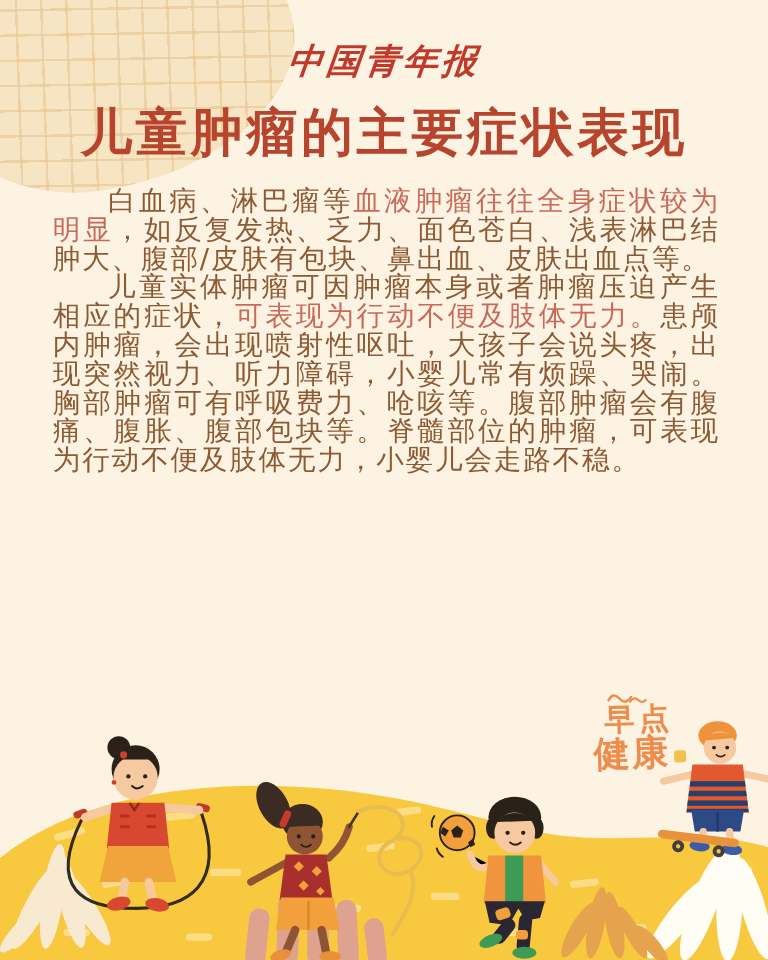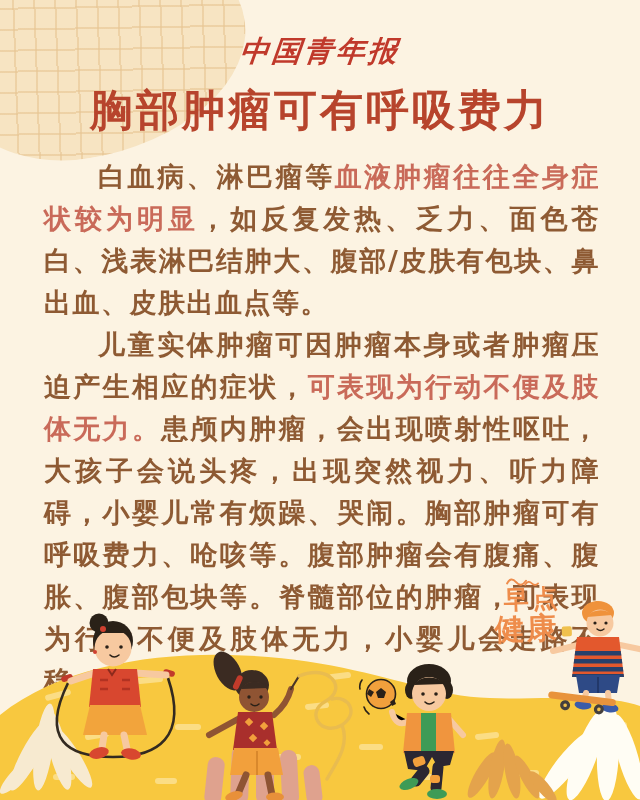--- a/index.html
+++ b/index.html
@@ -25,22 +25,22 @@
     font-size:29px; letter-spacing:3px;
   }
   .logo span { display:inline-block; transform:skewX(-6deg); }
   .title {
     position:absolute; top:82px; left:0; width:100%; margin:0;
     text-align:center; color:#B7442C;
     font-size:43px; font-weight:900; letter-spacing:3px;
   }
   .article {
     position:absolute; left:44px; right:40px; top:156px;
-    font-size:27px; font-weight:700; color:#8E5A33;
-    line-height:42px; letter-spacing:1.5px;
+    font-size:23px; font-weight:400; color:#8E5A33;
+    line-height:24px; letter-spacing:1.5px;
     text-align:justify; text-justify:inter-ideograph;
   }
   .article p { margin:0; text-indent:2em; }
   .hl { color:#C96A59; }
   
   .badge {
     position:absolute; left:494px; top:574px; width:110px;
     color:#EE8C4B; font-weight:900; line-height:1.02;
     transform:rotate(-2deg); z-index:3;
   }
@@ -57,21 +57,21 @@
 <body>
 
 <div class="poster">
 
   <div class="grid-blob"></div>
 
   <div class="logo">
     <span>中国青年报</span>
   </div>
 
-  <h1 class="title">胸部肿瘤可有呼吸费力</h1>
+  <h1 class="title">儿童肿瘤的主要症状表现</h1>
 
   <div class="article">
     <p><span>白血病、淋巴瘤等</span><span class="hl">血液肿瘤往往全身症状较为明显</span><span>，如反复发热、乏力、面色苍白、浅表淋巴结肿大、腹部/皮肤有包块、鼻出血、皮肤出血点等。</span></p>
     <p><span>儿童实体肿瘤可因肿瘤本身或者肿瘤压迫产生相应的症状，</span><span class="hl">可表现为行动不便及肢体无力。</span><span>患颅内肿瘤，会出现喷射性呕吐，大孩子会说头疼，出现突然视力、听力障碍，小婴儿常有烦躁、哭闹。胸部肿瘤可有呼吸费力、呛咳等。腹部肿瘤会有腹痛、腹胀、腹部包块等。脊髓部位的肿瘤，可表现为行动不便及肢体无力，小婴儿会走路不稳。</span></p>
   </div>
 
   <div class="badge">
     <svg class="steam" width="34" height="12" viewBox="0 0 34 12">
       <path d="M2,8 q4,-7 9,-1 q5,6 10,-1" stroke="#EE8C4B" stroke-width="2" fill="none" stroke-linecap="round"></path>
       <path d="M20,10 q3,-5 7,-1 q3,3 6,0" stroke="#EE8C4B" stroke-width="1.8" fill="none" stroke-linecap="round"></path>

